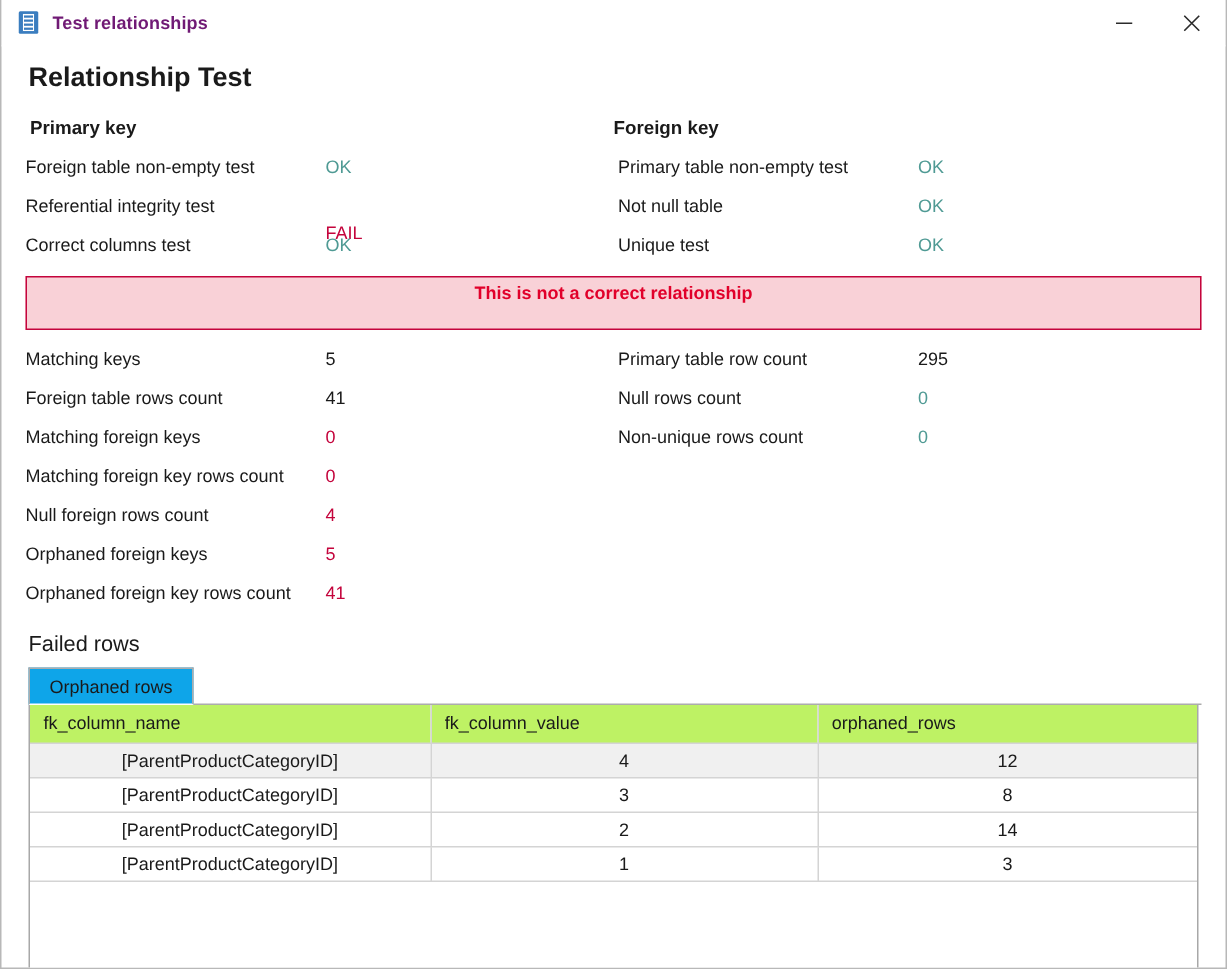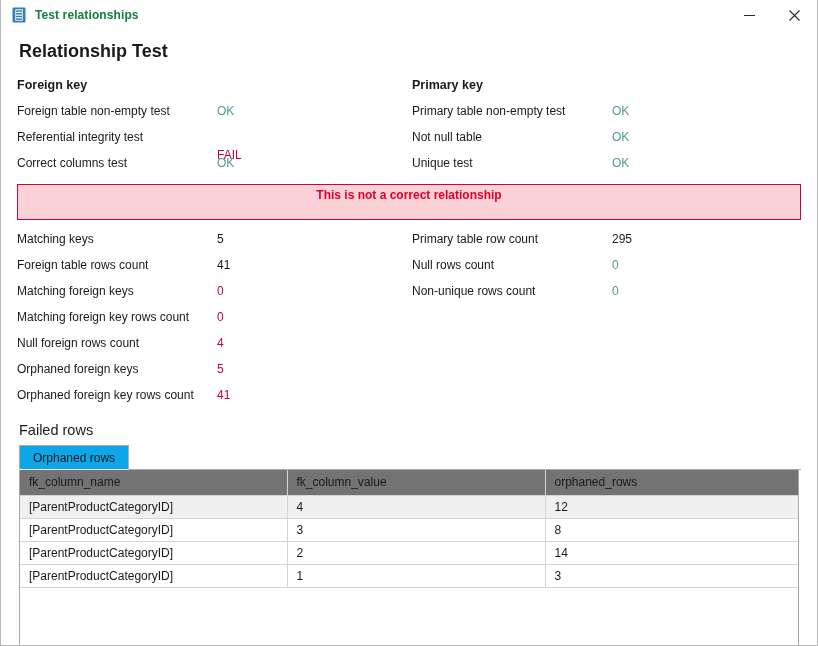--- a/index.html
+++ b/index.html
@@ -35,21 +35,21 @@
     width: 16px;
     height: 16px;
     margin-left: 10px;
     margin-right: 8px;
     flex: 0 0 auto;
     position: relative;
   }
   .titlebar-title {
     font-size: 12px;
     font-weight: bold;
-    color: #15803d;
+    color: #701a75;
     letter-spacing: 0.1px;
     user-select: none;
   }
   .win-controls {
     position: absolute;
     right: 0;
     top: 0;
     height: 30px;
     display: flex;
   }
@@ -193,36 +193,37 @@
     font-size: 12px;
     table-layout: fixed;
   }
   table.data th {
     text-align: left;
     font-weight: normal;
     color: #1a1a1a;
     padding: 5px 9px 6px 9px;
     border-bottom: 1px solid #d4d4d4;
     border-right: 1px solid #d4d4d4;
-    background: #737373;
+    background: #bef264;
     height: 17px;
     box-sizing: border-box;
     overflow: hidden;
     white-space: nowrap;
   }
   table.data th:last-child { border-right: none; }
   table.data td {
     color: #1a1a1a;
     padding: 4px 9px 4px 9px;
     border-bottom: 1px solid #d4d4d4;
     border-right: 1px solid #d4d4d4;
     height: 21px;
     box-sizing: border-box;
     overflow: hidden;
     white-space: nowrap;
+    text-align: center;
   }
   table.data td:last-child { border-right: none; }
   table.data tr.alt td { background: #f0f0f0; }
   .col-1 { width: 267px; }
   .col-2 { width: 258px; }
   .col-3 { width: auto; }
 </style>
 </head>
 <body>
 
@@ -254,25 +255,25 @@
         </svg>
       </div>
     </div>
   </div>
 
   <div class="content">
 
     <h1 class="page-title">Relationship Test</h1>
 
     <div class="cols section-head-row" style="margin-top:8px;">
+      <div class="col right">
+        <h2 class="section-title">Primary key</h2>
+      </div>
       <div class="col">
         <h2 class="section-title">Foreign key</h2>
-      </div>
-      <div class="col right">
-        <h2 class="section-title">Primary key</h2>
       </div>
     </div>
 
     <div class="cols" style="margin-top:6px;">
       <div class="col">
         <div class="kv-row">
           <span class="kv-label">Foreign table non-empty test</span>
           <span class="kv-value v-ok">OK</span>
         </div>
         <div class="kv-row">

